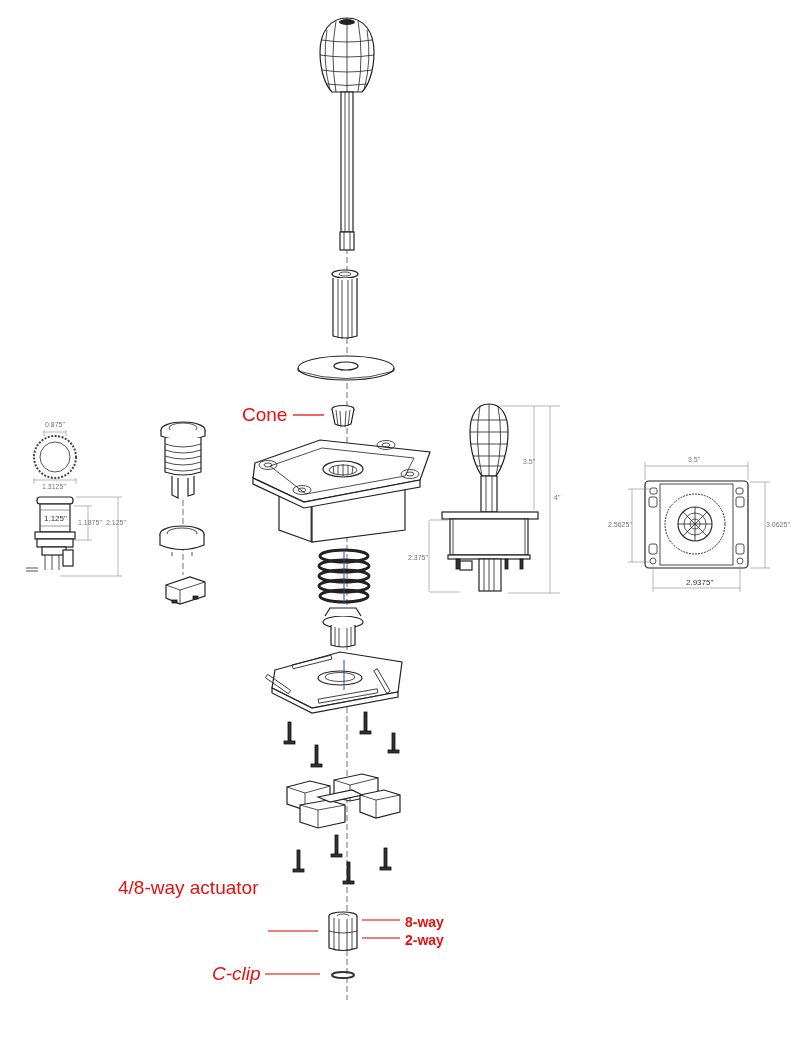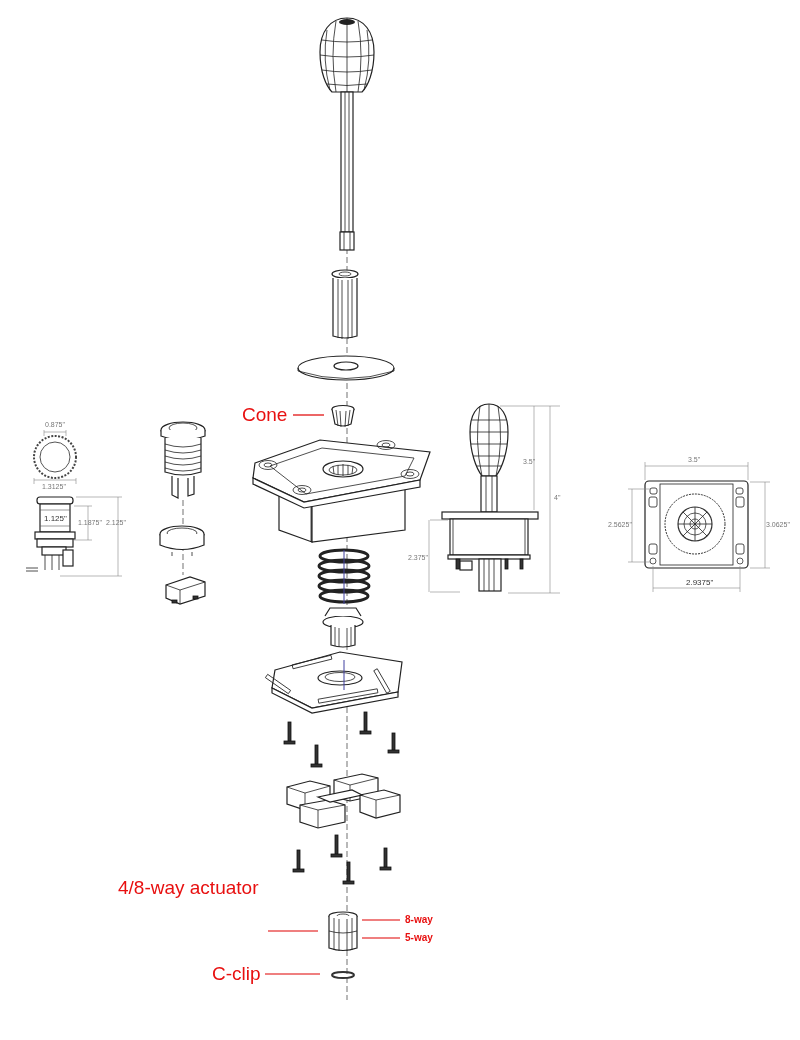--- a/index.html
+++ b/index.html
@@ -10,21 +10,21 @@
   .ln { stroke: #222; stroke-width: 1.2; fill: #fff; }
   .ln2 { stroke: #222; stroke-width: 0.8; fill: none; }
   .thin { stroke: #555; stroke-width: 0.6; fill: none; }
   .dim { stroke: #888; stroke-width: 0.6; fill: none; }
   .axis { stroke: #333; stroke-width: 0.7; fill: none; stroke-dasharray: 6 3; }
   .red { stroke: #e00000; stroke-width: 1.2; fill: none; }
   .dark { fill: #333; stroke: #111; stroke-width: 0.8; }
   .callout { position: absolute; color: #e81010; font-family: "Liberation Sans", sans-serif;
              white-space: nowrap; line-height: 1; }
   .callout.big { font-size: 19px; }
-  .callout.small { font-size: 10px; font-weight: bold; }
+  .callout.small { font-size: 14px; font-weight: bold; }
   .dimtxt { position: absolute; color: #777; font-family: "Liberation Sans", sans-serif;
             font-size: 7px; white-space: nowrap; line-height: 1; }
   .dimtxt.dk { color: #333; font-size: 8px; }
 </style>
 </head>
 <body>
 
 <div id="stage">
 
 <svg width="800" height="1040" viewBox="0 0 800 1040">
@@ -277,22 +277,22 @@
     <line class="dim" x1="628" y1="562" x2="650" y2="562"></line>
     <line class="dim" x1="765" y1="482" x2="765" y2="568"></line>
     <line class="dim" x1="750" y1="482" x2="770" y2="482"></line>
     <line class="dim" x1="750" y1="568" x2="770" y2="568"></line>
   </g>
 </svg>
 
 <div class="callout big" style="left:242px; top:405px;text-align:right;">Cone</div>
 <div class="callout big" style="left:118px; top:878px;">4/8-way actuator</div>
 <div class="callout small" style="left:405px; top:915px;">8-way</div>
-<div class="callout small" style="left:405px; top:933px;">5-way</div>
-<div class="callout big" style="left:212px; top:964px;">C-clip</div>
+<div class="callout small" style="left:405px; top:933px;">2-way</div>
+<div class="callout big" style="left:212px; top:964px;font-style:italic;">C-clip</div>
 
 <div class="dimtxt" style="left:45px; top:421px;">0.875"</div>
 <div class="dimtxt" style="left:42px; top:483px;">1.3125"</div>
 <div class="dimtxt dk" style="left:44px; top:515px;">1.125"</div>
 <div class="dimtxt" style="left:78px; top:519px;">1.1875"</div>
 <div class="dimtxt" style="left:106px; top:519px;">2.125"</div>
 
 <div class="dimtxt" style="left:523px; top:458px;">3.5"</div>
 <div class="dimtxt" style="left:554px; top:494px;">4"</div>
 <div class="dimtxt" style="left:408px; top:554px;">2.375"</div>

